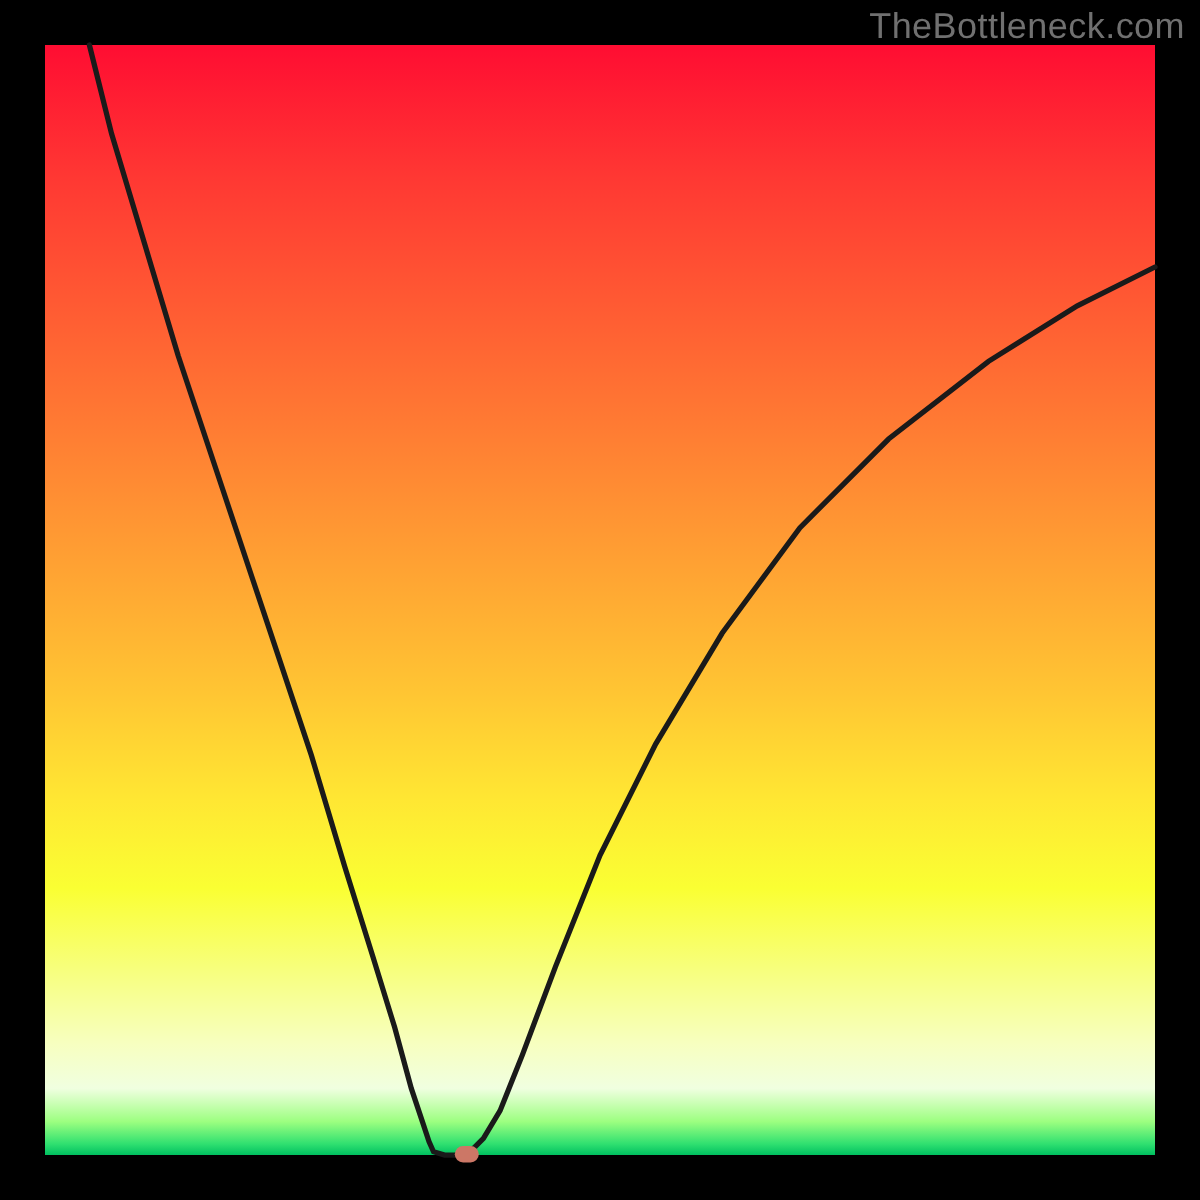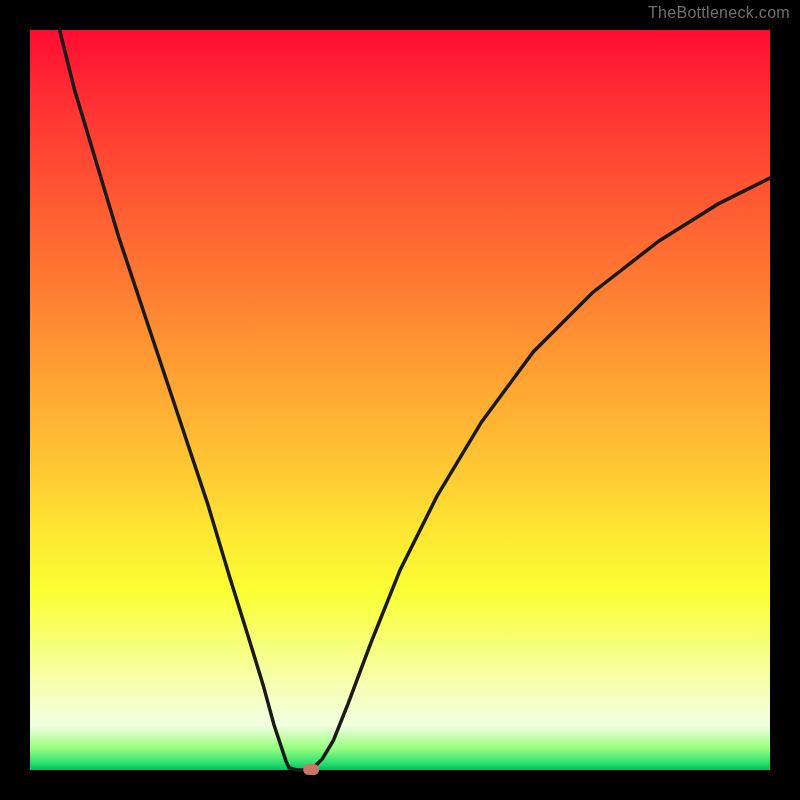--- a/index.html
+++ b/index.html
@@ -15,21 +15,21 @@
     position: relative;
     width: 800px;
     height: 800px;
     background: #000;
   }
   .watermark {
     position: absolute;
     top: 4px;
     right: 10px;
     color: #707070;
-    font-size: 16px;
+    font-size: 24px;
     font-weight: 400;
     letter-spacing: 0.3px;
     z-index: 5;
   }
   .plot-area {
     position: absolute;
     left: 30px;
     top: 30px;
     width: 740px;
     height: 740px;

